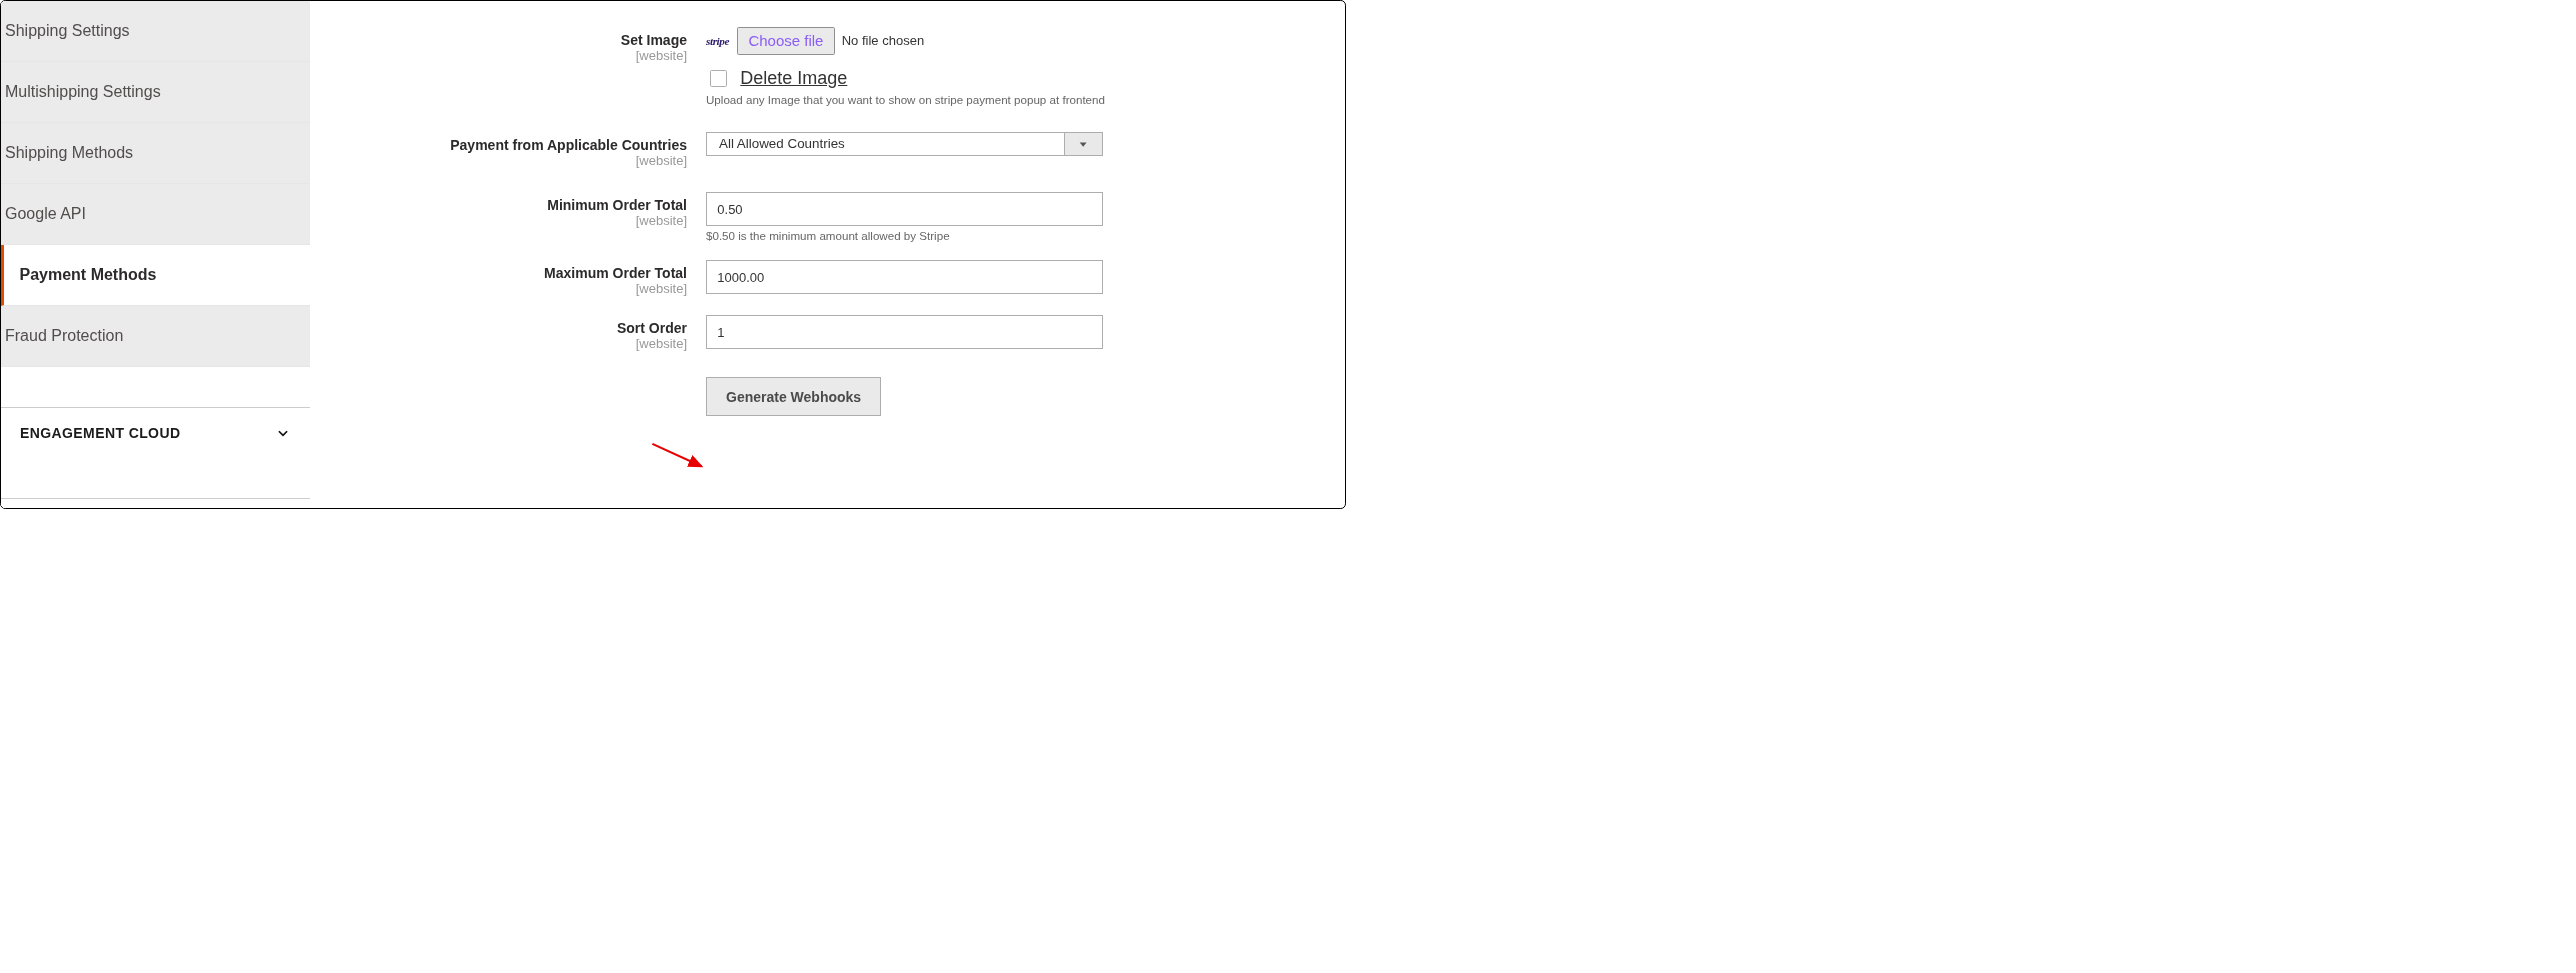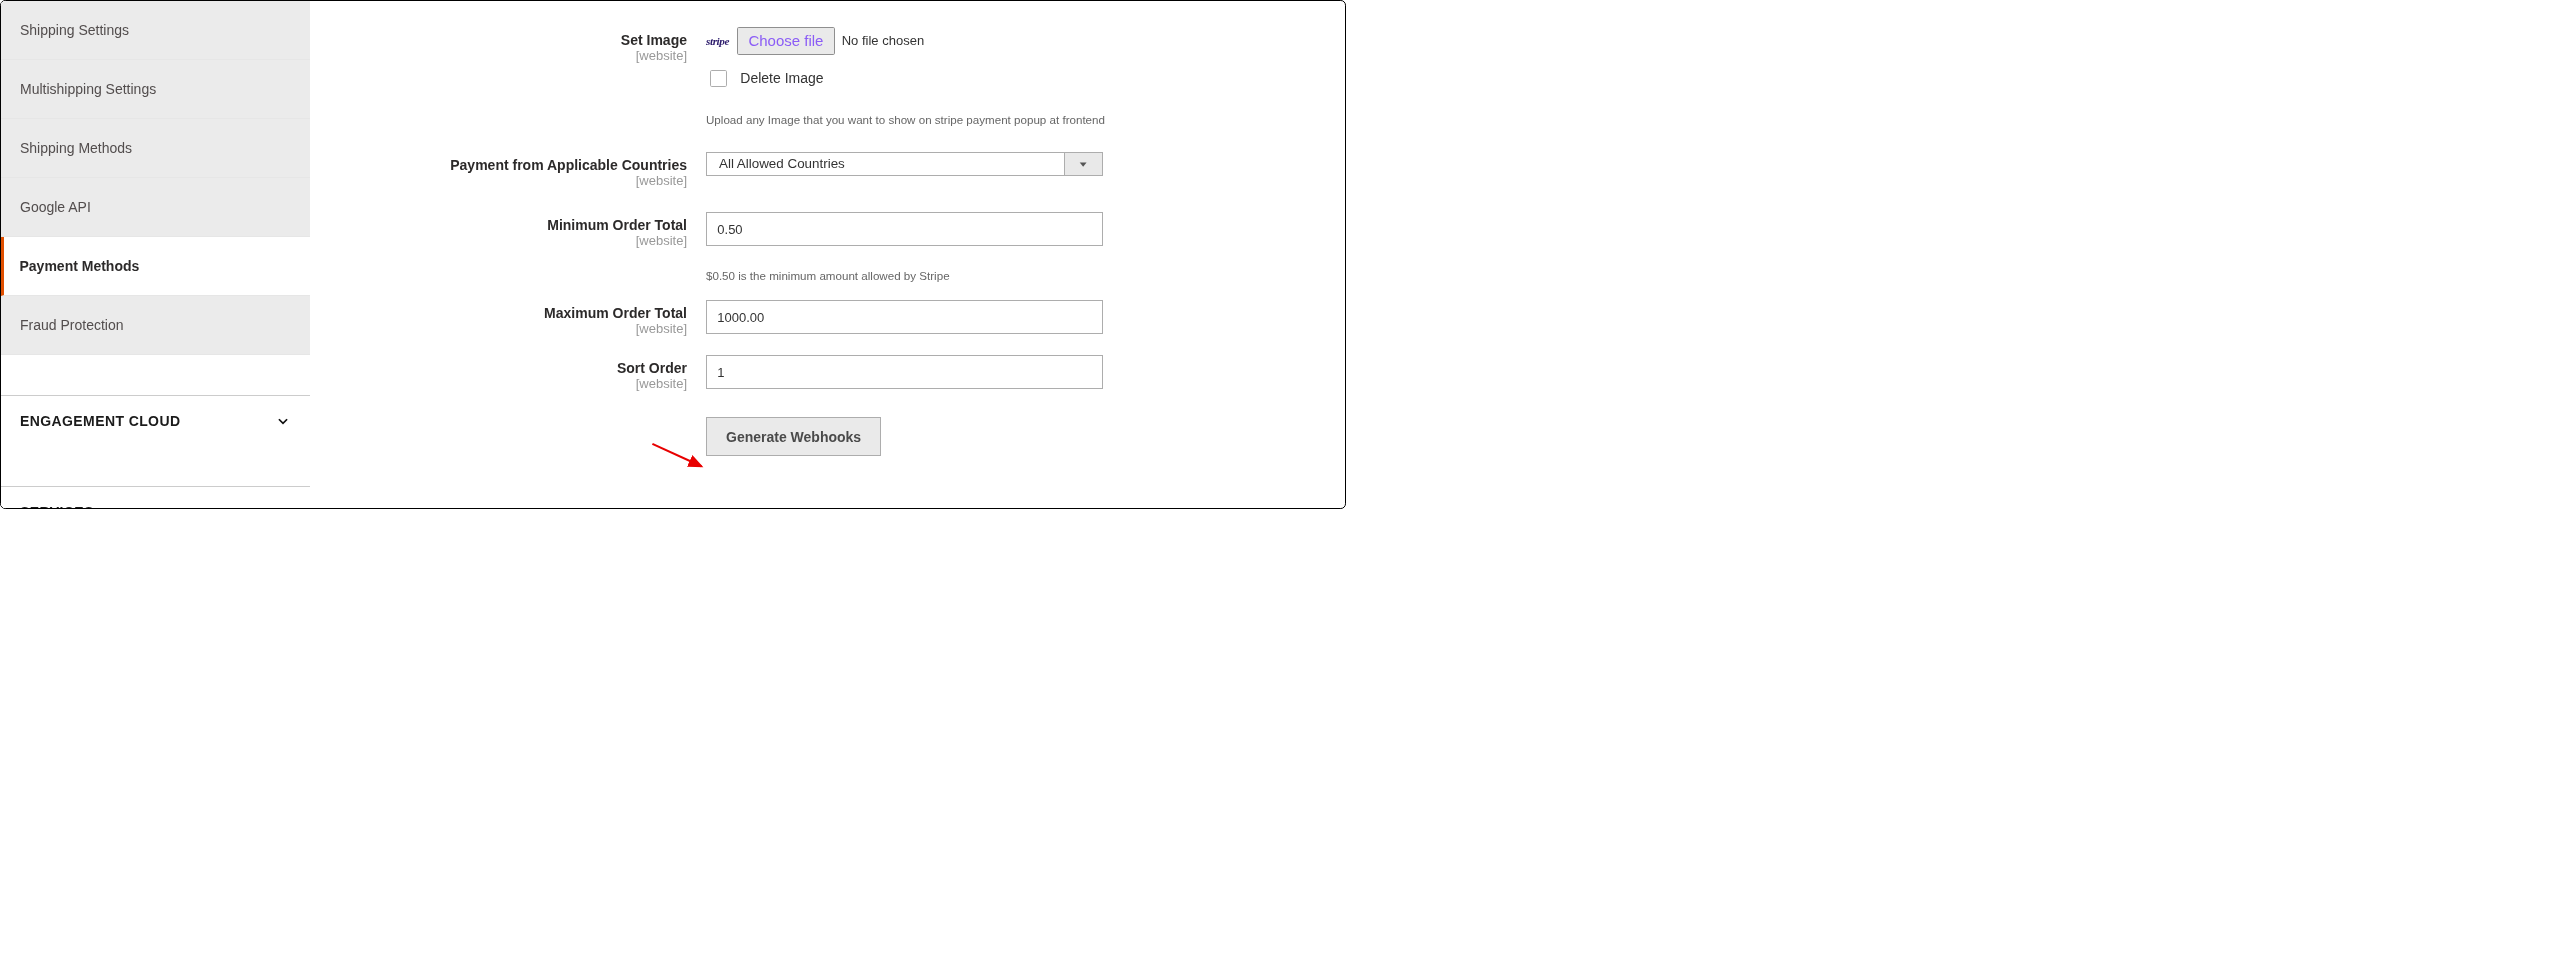--- a/index.html
+++ b/index.html
@@ -22,22 +22,22 @@
   }
 
   
   .sidebar {
     width: 309px;
     flex: 0 0 309px;
     background: #fff;
     border-right: 0;
   }
   .nav-item {
-    padding: 21px 19px;
-    font-size: 14px;
+    padding: 21px 4px;
+    font-size: 16px;
     color: #524d4d;
     background: #ebebeb;
     border-bottom: 0.9px solid #e6e6e6;
     cursor: pointer;
     font-weight: 400;
   }
   .nav-item.active {
     background: #ffffff;
     color: #2c2a2a;
     font-weight: 600;
@@ -94,21 +94,21 @@
     color: #999;
     display: block;
     margin-top: 0;
   }
   .field .val {
     flex: 0 0 414px;
   }
   .field .note {
     font-size: 11.6px;
     color: #666;
-    margin-top: 21px;
+    margin-top: 1px;
     max-width: 405px;
     line-height: 1.5;
   }
 
   input.text-input {
     width: 397px;
     height: 34px;
     border: 0.9px solid #adadad;
     padding: 0 10.3px;
     font-size: 13px;
@@ -176,21 +176,21 @@
   }
   .chk {
     appearance: none;
     -webkit-appearance: none;
     width: 17px; height: 17px;
     border: 0.9px solid #adadad;
     background: #fff;
     cursor: pointer;
     border-radius: 1.7px;
   }
-  .chk-label { font-size: 14px; color: #333; }
+  .chk-label { font-size: 18px; color: #333; text-decoration: underline; }
 
   .gen-btn {
     display: inline-block;
     border: 0.9px solid #adadad;
     background: #eaeaea;
     padding: 10.3px 19px;
     font-size: 14px;
     font-weight: 700;
     color: #4a4a4a;
     cursor: pointer;

